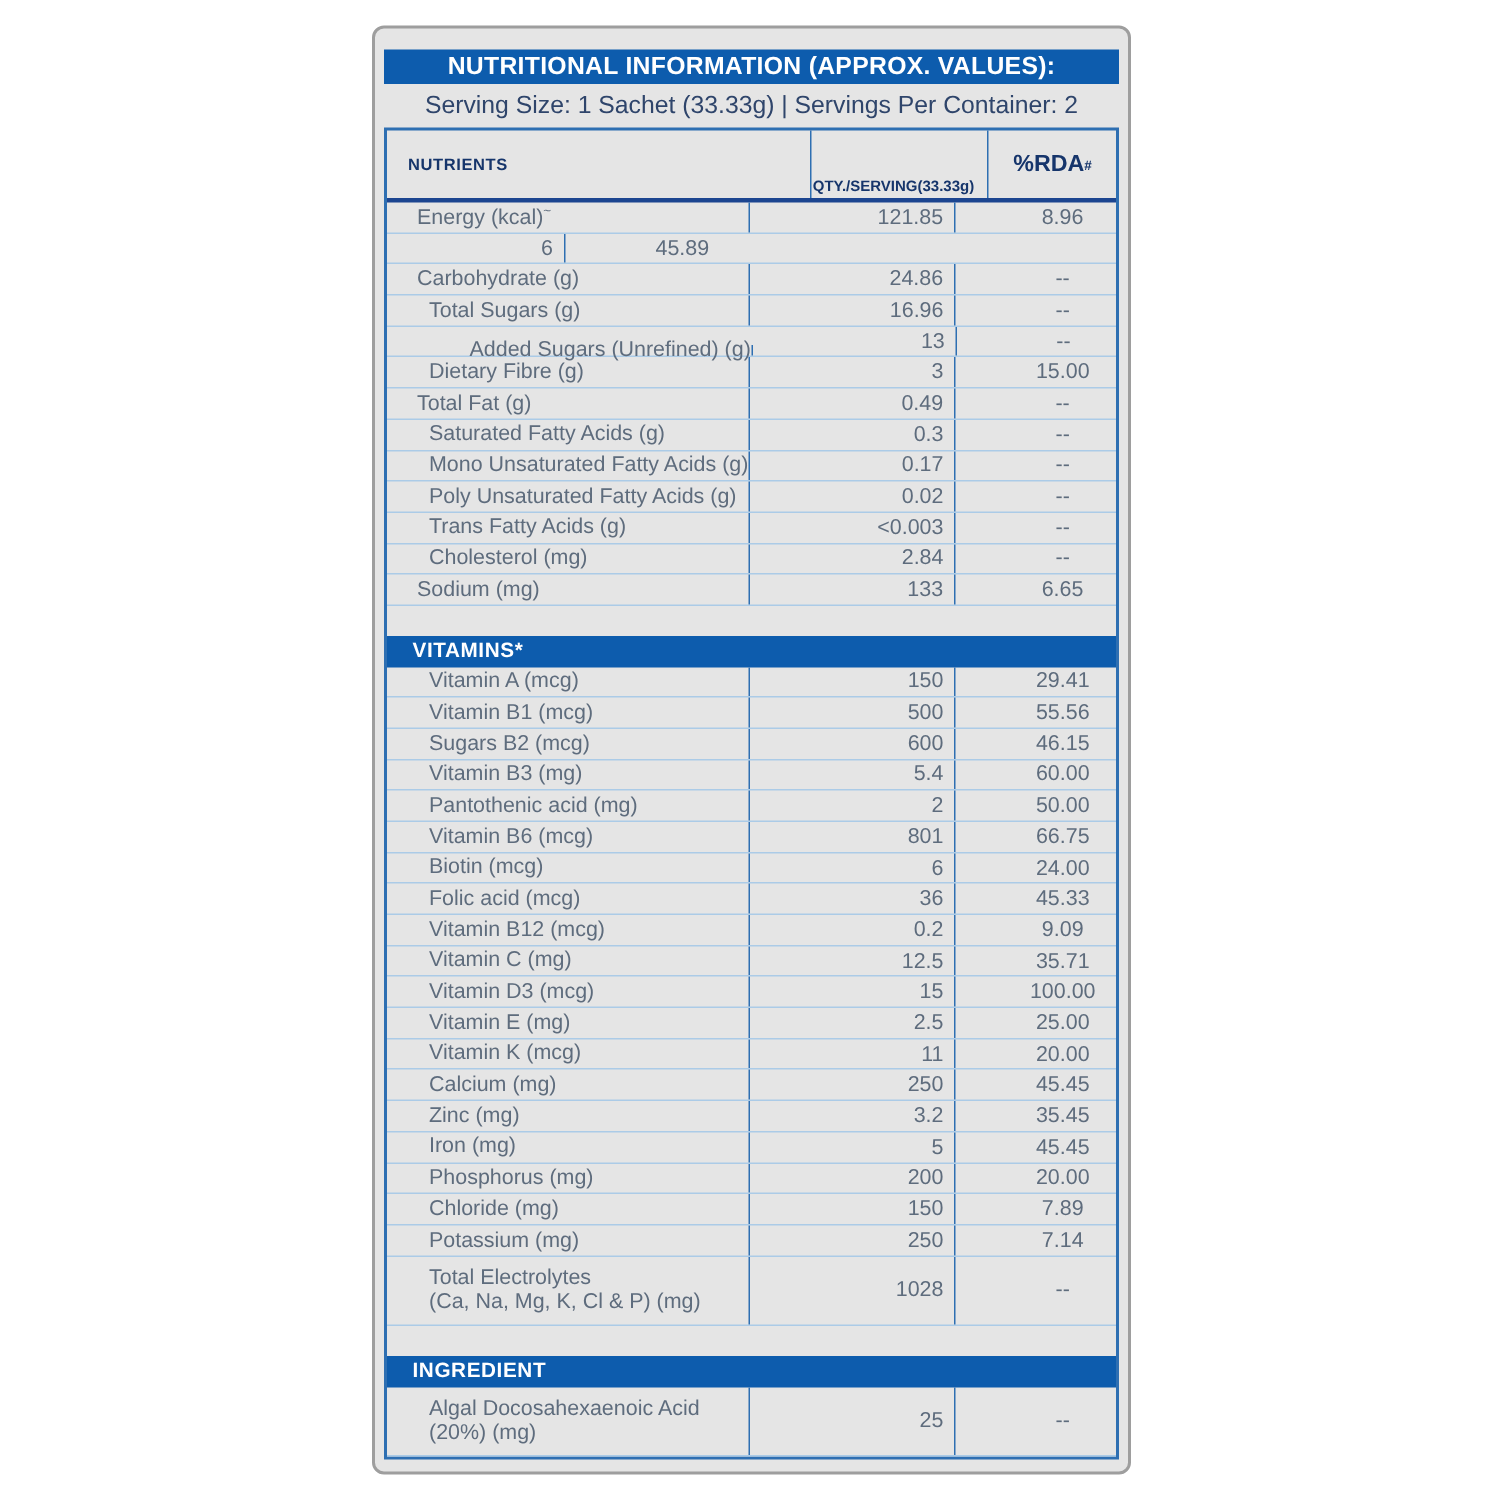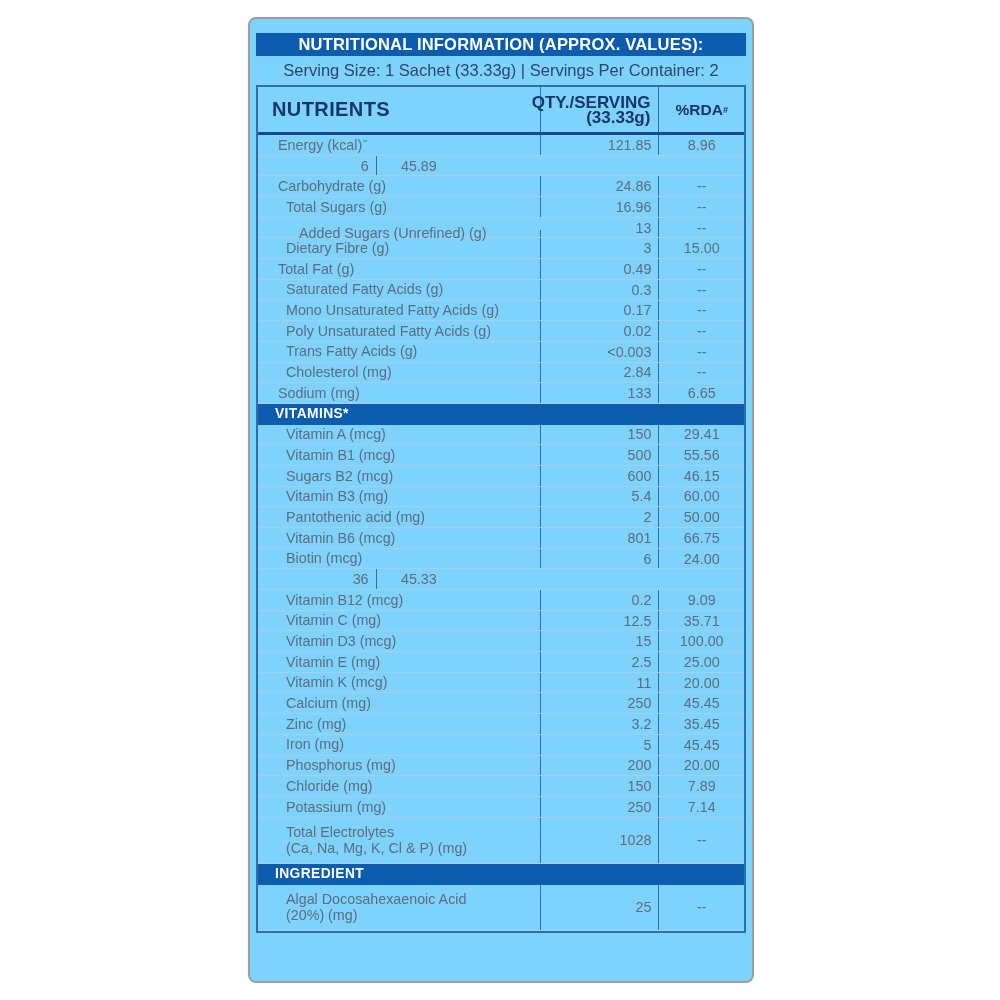--- a/index.html
+++ b/index.html
@@ -7,21 +7,21 @@
     width:1000px;height:1000px;
     background:#ffffff;
     font-family:"Liberation Sans","DejaVu Sans",sans-serif;
     -webkit-font-smoothing:antialiased;
   }
   .frame{
     position:absolute;left:248px;top:17px;width:506px;height:966px;
     box-sizing:border-box;
     border:2px solid var(--frame_gray,#9e9e9e);
     border-radius:8px;
-    background:#7dd3fc;
+    background:#e5e5e5;
     padding:14px 6px 0;
   }
   .titlebar{
     height:23px;line-height:23px;
     background:var(--bar_blue,#0d5cad);
     color:#fff;font-weight:bold;font-size:16.5px;
     text-align:center;letter-spacing:.2px;
     white-space:nowrap;
   }
   .serving{
@@ -35,40 +35,41 @@
   }
   .cell{box-sizing:border-box;}
   .c1{width:58.2%;border-right:1.5px solid var(--table_border,#2e6fb2);}
   .c2{width:24.4%;border-right:1.5px solid var(--table_border,#2e6fb2);}
   .c3{width:17.4%;}
   .thead{
     display:flex;height:48px;box-sizing:border-box;
     border-bottom:3px solid var(--header_rule,#1c4590);
   }
   .thead .cell{display:flex;align-items:center;color:var(--navy_text,#16356b);font-weight:bold;}
-  .thead .c1{padding-left:14px;font-size:20px;letter-spacing:.4px;}
-  .thead .c2{flex-direction:column;align-items:flex-end;justify-content:center;padding-right:8px;font-size:17px;line-height:15px;}
+  .thead .c1{padding-left:14px;font-size:11px;letter-spacing:.4px;}
+  .thead .c2{flex-direction:row;align-items:flex-end;justify-content:center;padding-right:8px;font-size:10px;line-height:15px;}
   .thead .c3{justify-content:center;font-size:15.5px;}
   .row{
     display:flex;height:20.7px;box-sizing:border-box;
     border-bottom:1px solid var(--row_line,#abcbe7);
+    gap:36px;
   }
   .row.tall{height:46.5px;}
   .row .cell{display:flex;align-items:center;color:var(--row_text,#5e6c7d);font-size:14.3px;}
   .row .name{flex-direction:column;align-items:flex-start;justify-content:center;line-height:16.5px;white-space:nowrap;}
   .ind0{padding-left:20px;}
   .ind1{padding-left:28px;}
-  .ind2{padding-left:41px;margin-top:12px;}
+  .ind2{padding-left:55px;margin-top:12px;}
   .qty{justify-content:flex-end;padding-right:7px;}
   .rda{justify-content:center;}
   .section-bar{
     height:20.6px;line-height:20.6px;box-sizing:border-box;
     background:var(--bar_blue,#0d5cad);
     color:#fff;font-weight:bold;font-size:13.8px;
-    padding-left:17px;letter-spacing:.4px;
+    padding-left:17px;letter-spacing:.4px;margin-top:20px;
   }
   sup{font-size:9px;line-height:0;}
 </style>
 </head>
 <body>
 
 <div class="frame">
   <div class="titlebar">NUTRITIONAL INFORMATION (APPROX. VALUES):</div>
   <div class="serving">Serving Size: 1 Sachet (33.33g) | Servings Per Container: 2</div>
   <div class="ntable">
@@ -216,20 +217,23 @@
           <div class="cell c3 rda">66.75</div>
         </div>
         <div class="row">
           <div class="cell c1 name ind1">
             <span>Biotin (mcg)</span>
           </div>
           <div class="cell c2 qty">6</div>
           <div class="cell c3 rda">24.00</div>
         </div>
         <div class="row">
+          <div class="cell c1 name ind1">
+            <span>Folic acid (mcg)</span>
+          </div>
           <div class="cell c2 qty">36</div>
           <div class="cell c3 rda">45.33</div>
         </div>
         <div class="row">
           <div class="cell c1 name ind1">
             <span>Vitamin B12 (mcg)</span>
           </div>
           <div class="cell c2 qty">0.2</div>
           <div class="cell c3 rda">9.09</div>
         </div>

